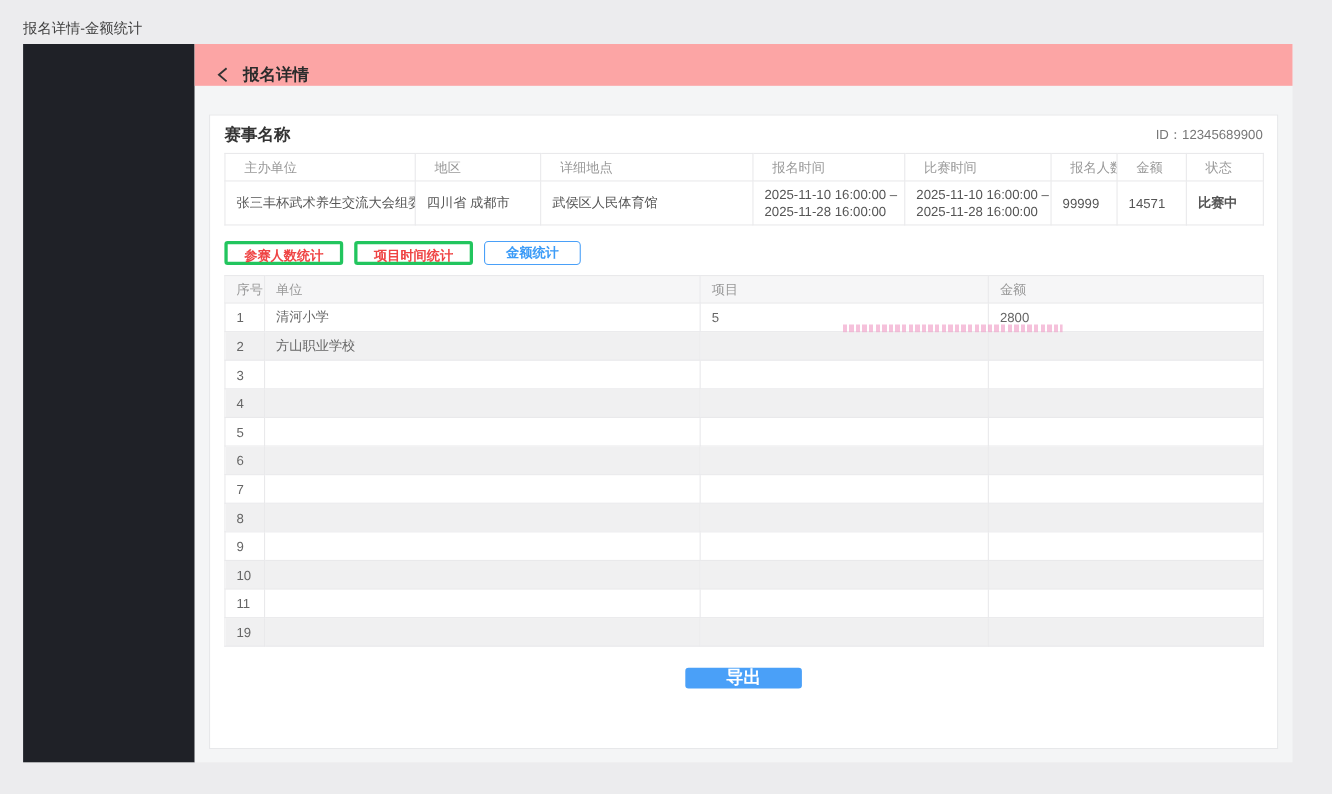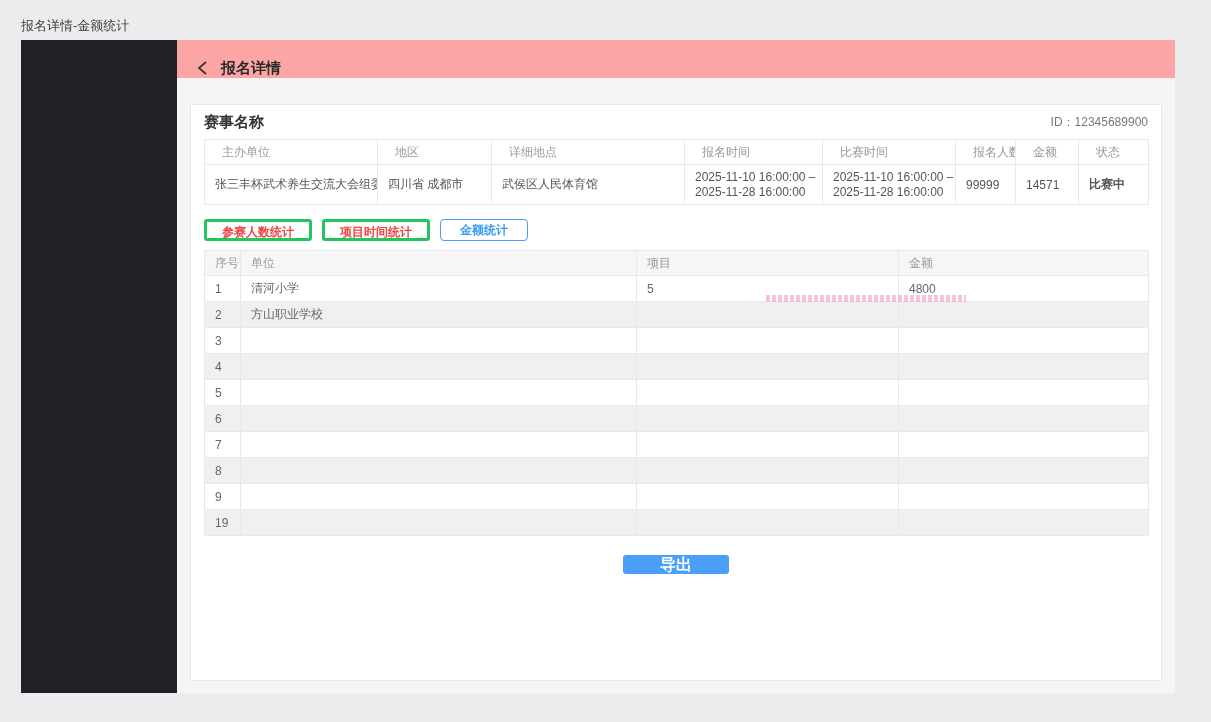--- a/index.html
+++ b/index.html
@@ -168,21 +168,21 @@
           <th>单位</th>
           <th>项目</th>
           <th>金额</th>
         </tr>
       </thead>
       <tbody>
           <tr>
     <td>1</td>
     <td>清河小学</td>
     <td>5</td>
-    <td>4800</td>
+    <td>2800</td>
   </tr>
           <tr>
     <td>2</td>
     <td>方山职业学校</td>
     <td></td>
     <td></td>
   </tr>
           <tr>
     <td>3</td>
     <td></td>
@@ -214,20 +214,32 @@
     <td></td>
   </tr>
           <tr>
     <td>8</td>
     <td></td>
     <td></td>
     <td></td>
   </tr>
           <tr>
     <td>9</td>
+    <td></td>
+    <td></td>
+    <td></td>
+  </tr>
+          <tr>
+    <td>10</td>
+    <td></td>
+    <td></td>
+    <td></td>
+  </tr>
+          <tr>
+    <td>11</td>
     <td></td>
     <td></td>
     <td></td>
   </tr>
           <tr>
     <td>19</td>
     <td></td>
     <td></td>
     <td></td>
   </tr>

